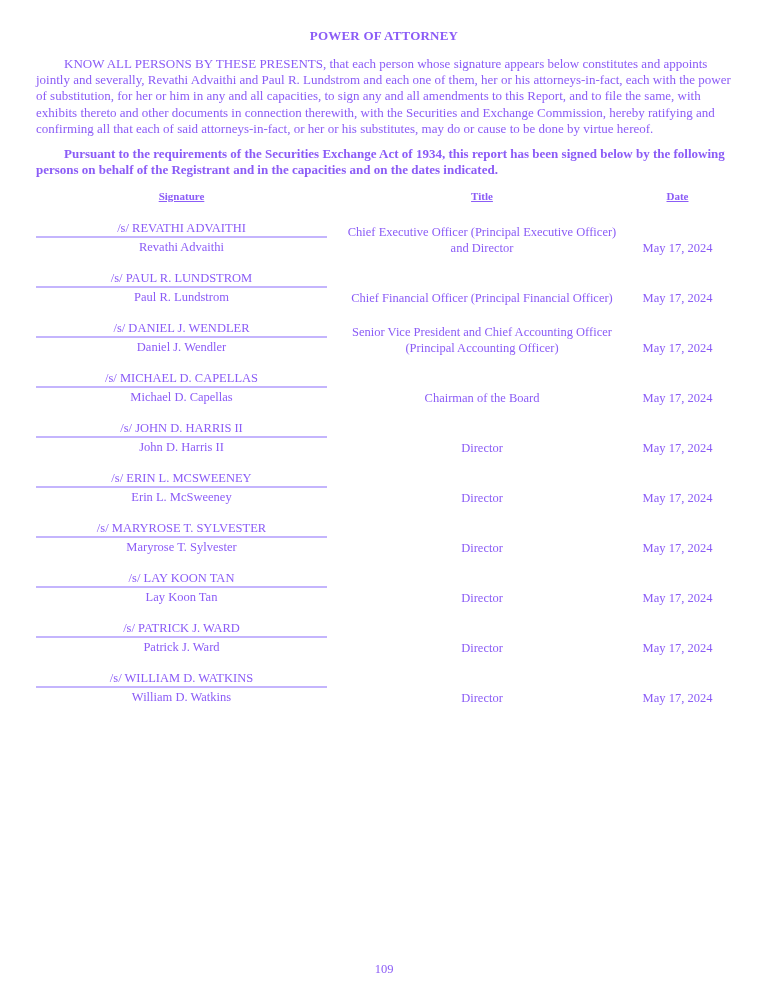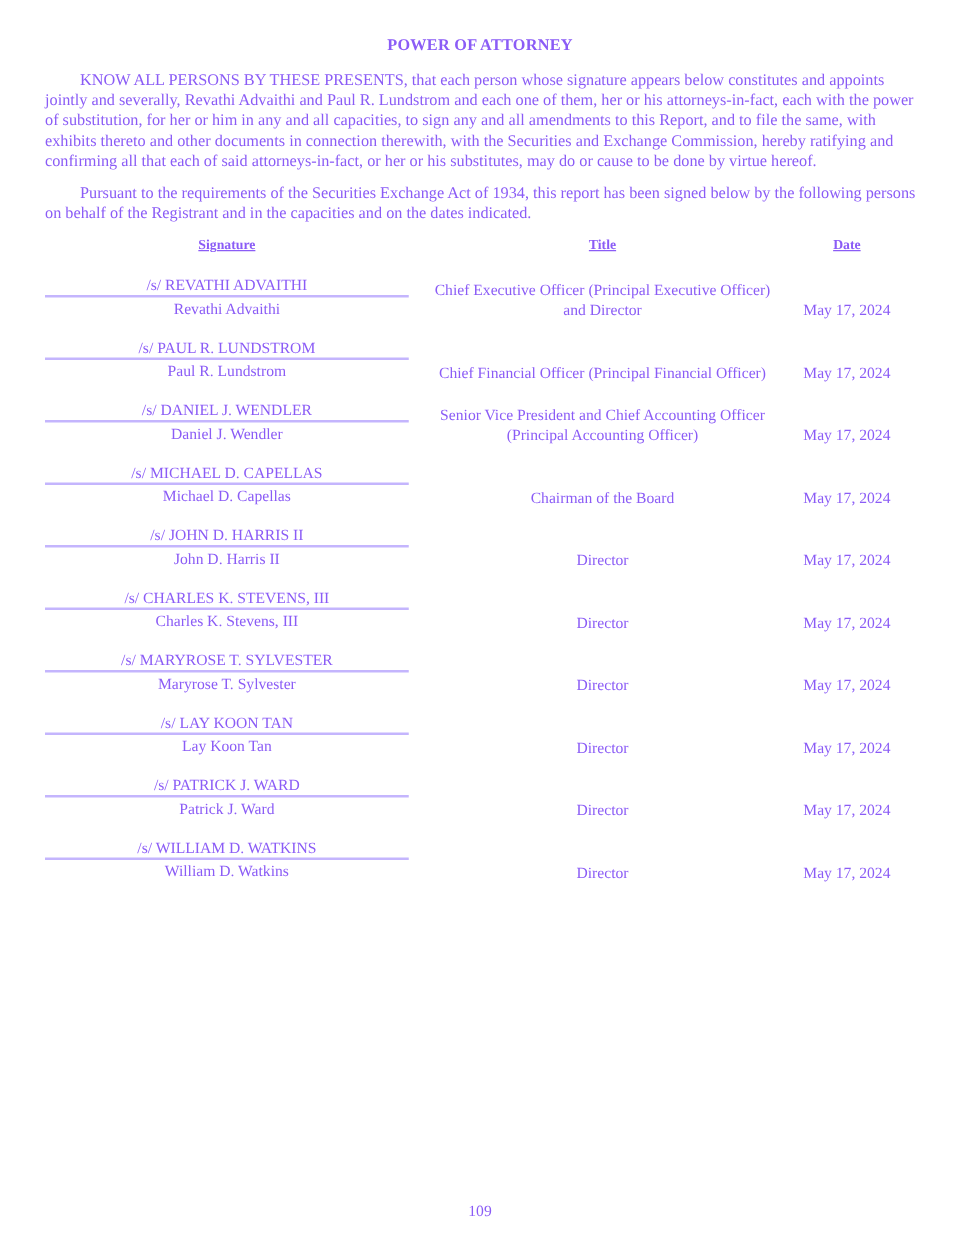--- a/index.html
+++ b/index.html
@@ -20,21 +20,21 @@
     font-weight: bold;
     letter-spacing: 0.2px;
   }
   .body-para {
     margin: 12px 26px 0 36px;
     font-size: 13px;
     line-height: 16.2px;
     text-indent: 28px;
     text-align: left;
   }
-  .body-para + .body-para { margin-top: 9px; }
+  .body-para + .body-para { margin-top: 9px; font-weight: bold; }
   .sig-table {
     margin: 12px 0 0 36px;
     border-collapse: collapse;
     table-layout: fixed;
     width: 682px;
     font-size: 12.5px;
   }
   .sig-table th {
     font-size: 11px;
     font-weight: bold;
@@ -152,22 +152,22 @@
           <div class="sig-name">John D. Harris II</div>
         </td>
         <td class="title-cell">
           <div>Director</div>
           <div></div>
         </td>
         <td class="date-cell">May 17, 2024</td>
       </tr>
         <tr class="sig-row">
         <td class="sig-cell">
-          <div class="sig-line">/s/ CHARLES K. STEVENS, III</div>
-          <div class="sig-name">Charles K. Stevens, III</div>
+          <div class="sig-line">/s/ ERIN L. MCSWEENEY</div>
+          <div class="sig-name">Erin L. McSweeney</div>
         </td>
         <td class="title-cell">
           <div>Director</div>
           <div></div>
         </td>
         <td class="date-cell">May 17, 2024</td>
       </tr>
         <tr class="sig-row">
         <td class="sig-cell">
           <div class="sig-line">/s/ MARYROSE T. SYLVESTER</div>

